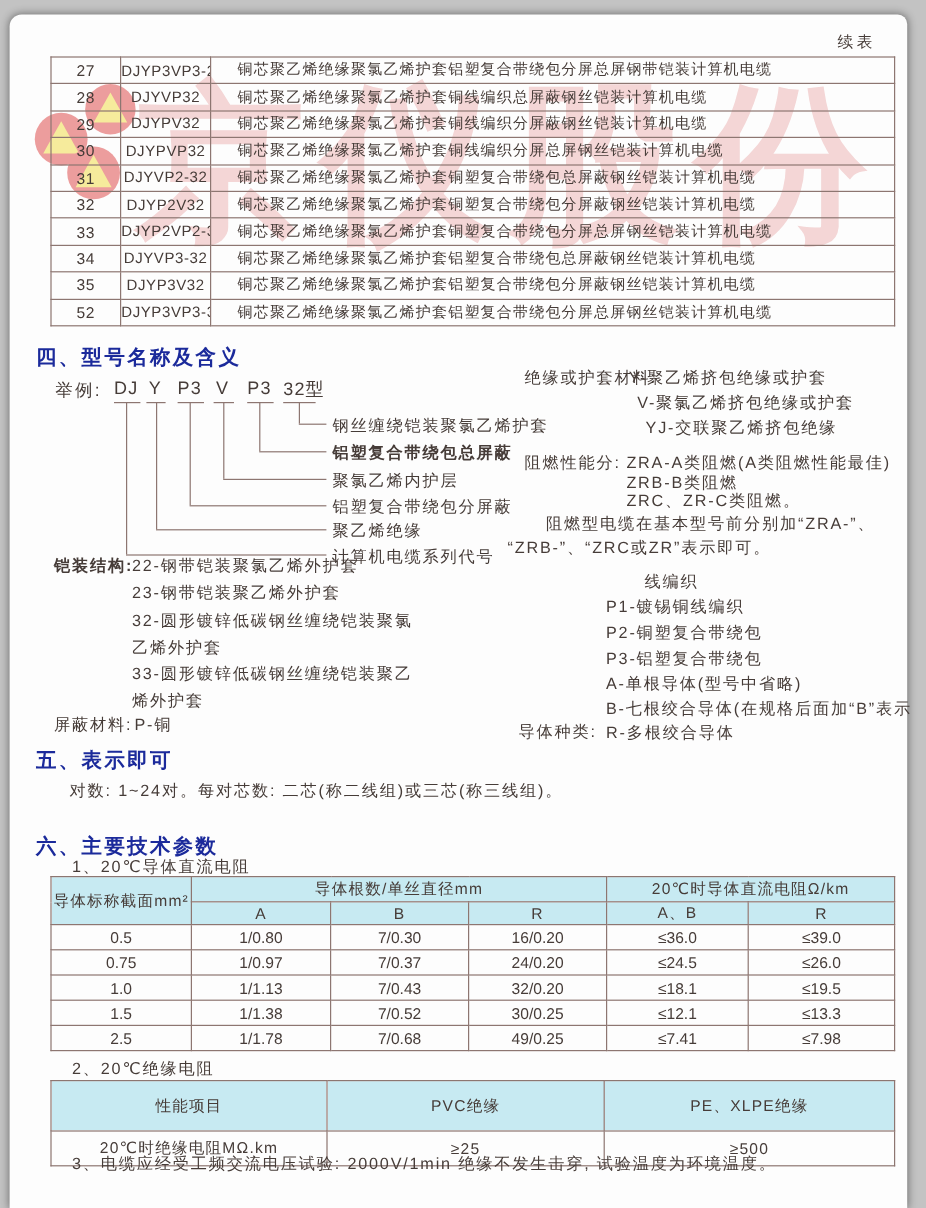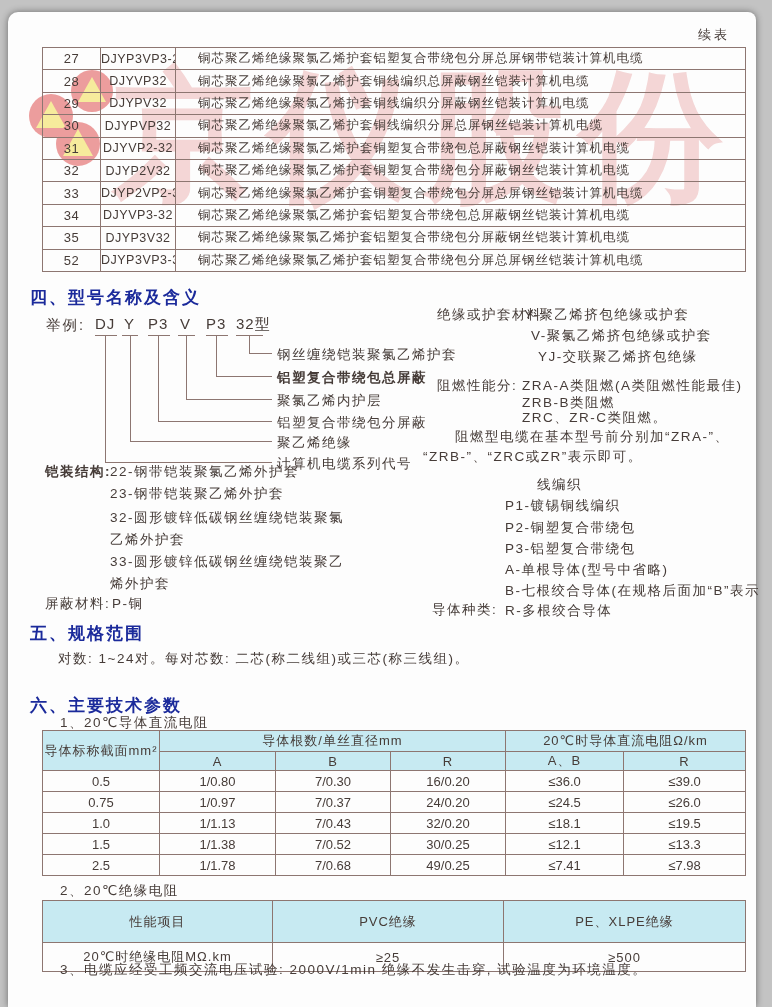--- a/index.html
+++ b/index.html
@@ -181,21 +181,21 @@
 
   <div class="txt" style="left:537px;top:476px;">线编织</div>
   <div class="txt" style="left:505px;top:497px;">P1-镀锡铜线编织</div>
   <div class="txt" style="left:505px;top:519px;">P2-铜塑复合带绕包</div>
   <div class="txt" style="left:505px;top:540px;">P3-铝塑复合带绕包</div>
   <div class="txt" style="left:432px;top:561px;margin-top:40px;">导体种类:</div>
   <div class="txt" style="left:505px;top:561px;">A-单根导体(型号中省略)</div>
   <div class="txt" style="left:505px;top:582px;">B-七根绞合导体(在规格后面加“B”表示</div>
   <div class="txt" style="left:505px;top:602px;">R-多根绞合导体</div>
 
-  <div class="sec-head" style="left:30px;top:622px;">五、规格范围</div>
+  <div class="sec-head" style="left:30px;top:622px;">五、表示即可</div>
   <div class="txt" style="left:58px;top:650px;">对数: 1~24对。每对芯数: 二芯(称二线组)或三芯(称三线组)。</div>
 
   <div class="sec-head" style="left:30px;top:694px;">六、主要技术参数</div>
   <div class="txt" style="left:60px;top:714px;">1、20℃导体直流电阻</div>
 
   <table class="res-table">
     <colgroup>
         <col style="width:117px">
         <col style="width:116px">
         <col style="width:115px">

